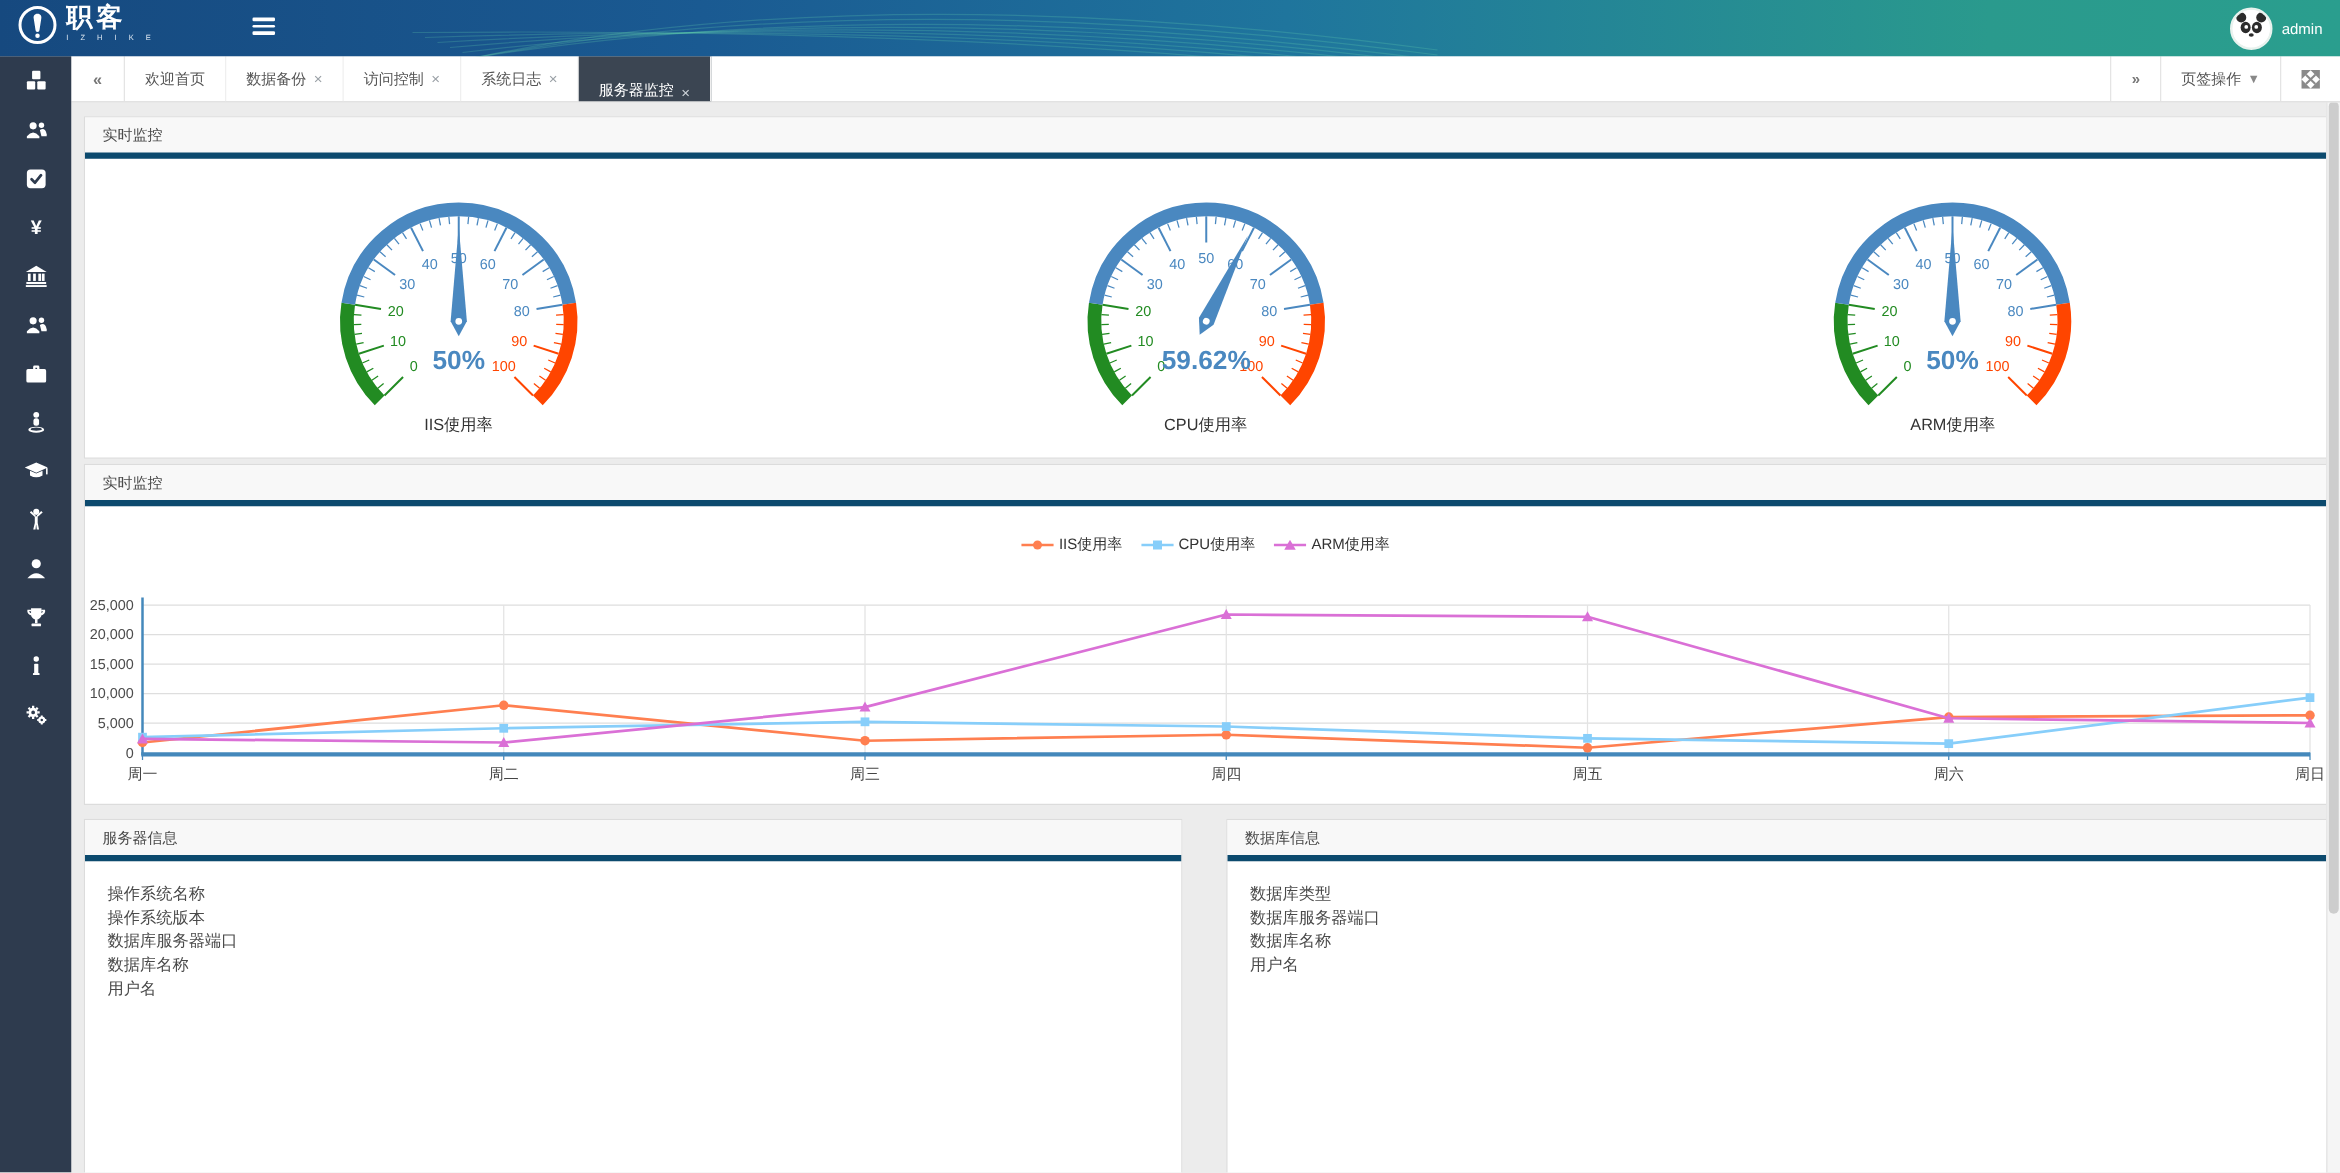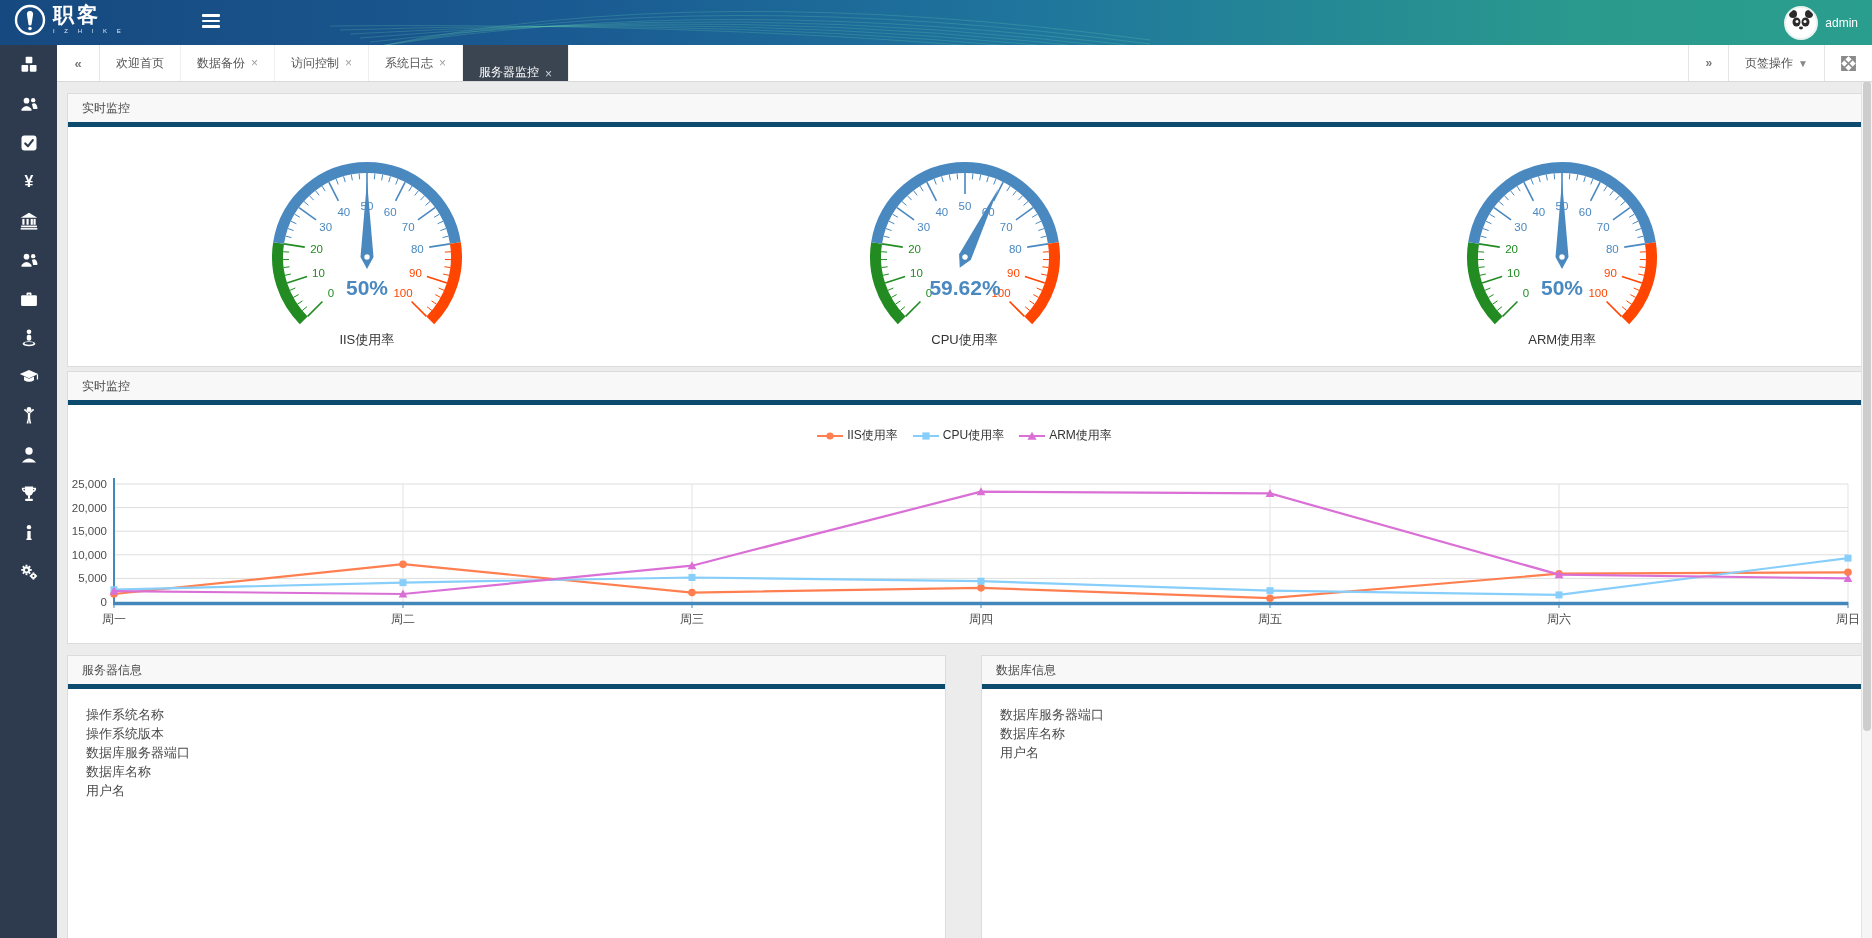--- a/index.html
+++ b/index.html
@@ -611,20 +611,21 @@
         <div>操作系统版本</div>
         <div>数据库服务器端口</div>
         <div>数据库名称</div>
         <div>用户名</div>
       </div>
   </div>
 
   <div class="panel" id="panel-db">
     <div class="panel-h">数据库信息</div>
     <div class="panel-b info-list" id="db-list">
+        <div>数据库类型</div>
         <div>数据库服务器端口</div>
         <div>数据库名称</div>
         <div>用户名</div>
       </div>
   </div>
 
 </div>
 
 <div class="scrollbar">
   <div class="scroll-thumb"></div>

